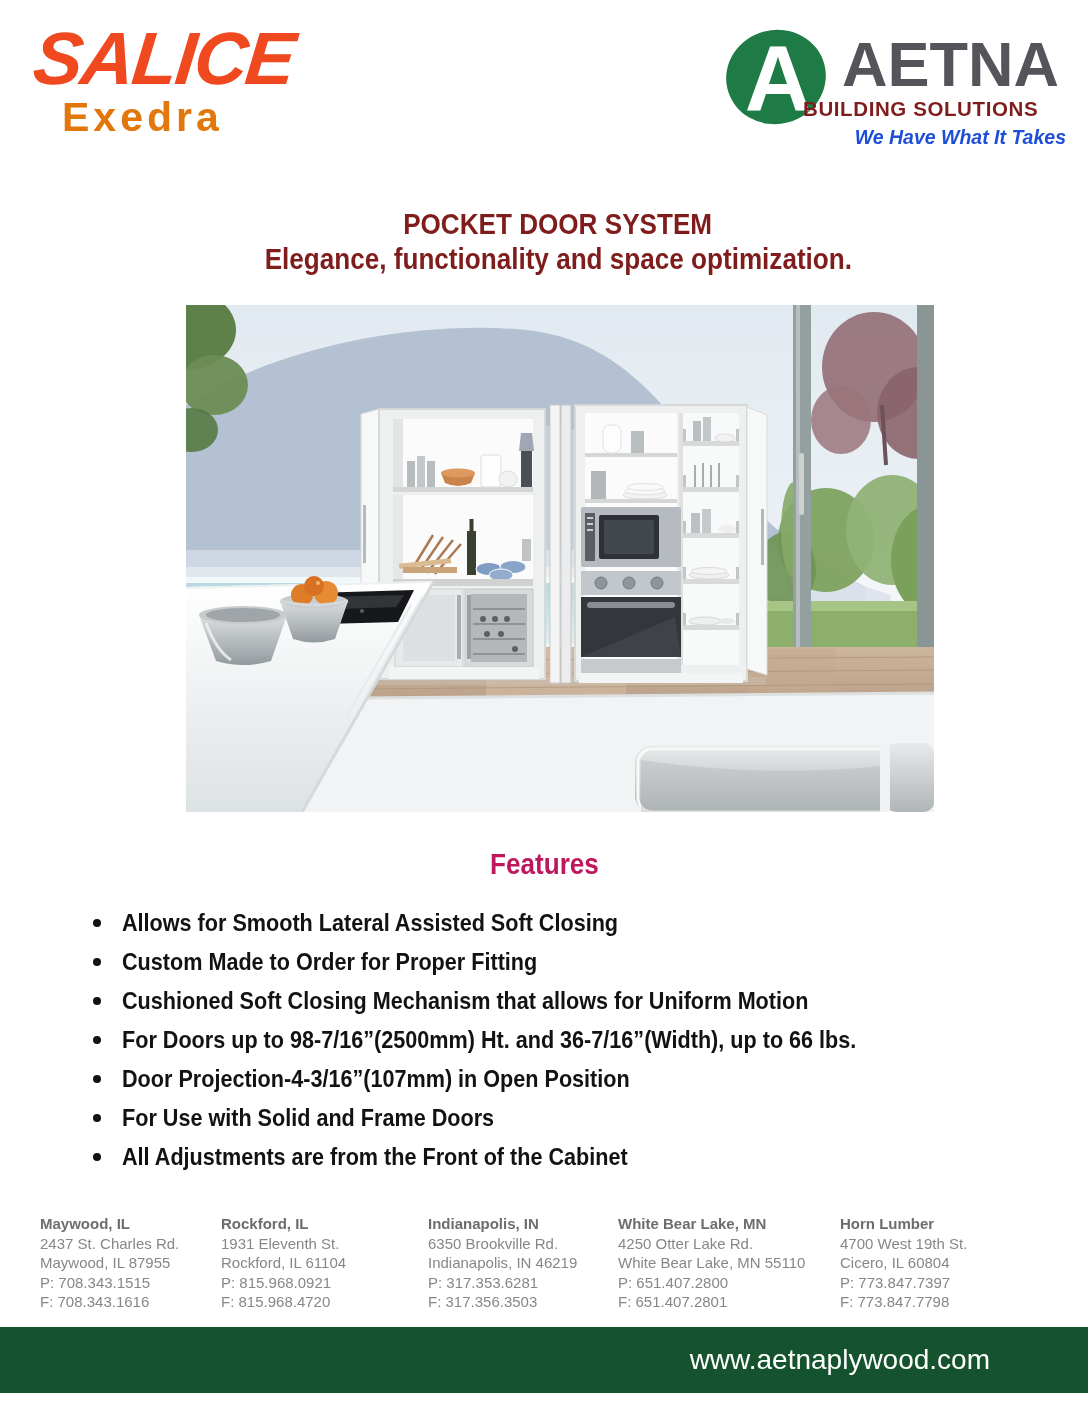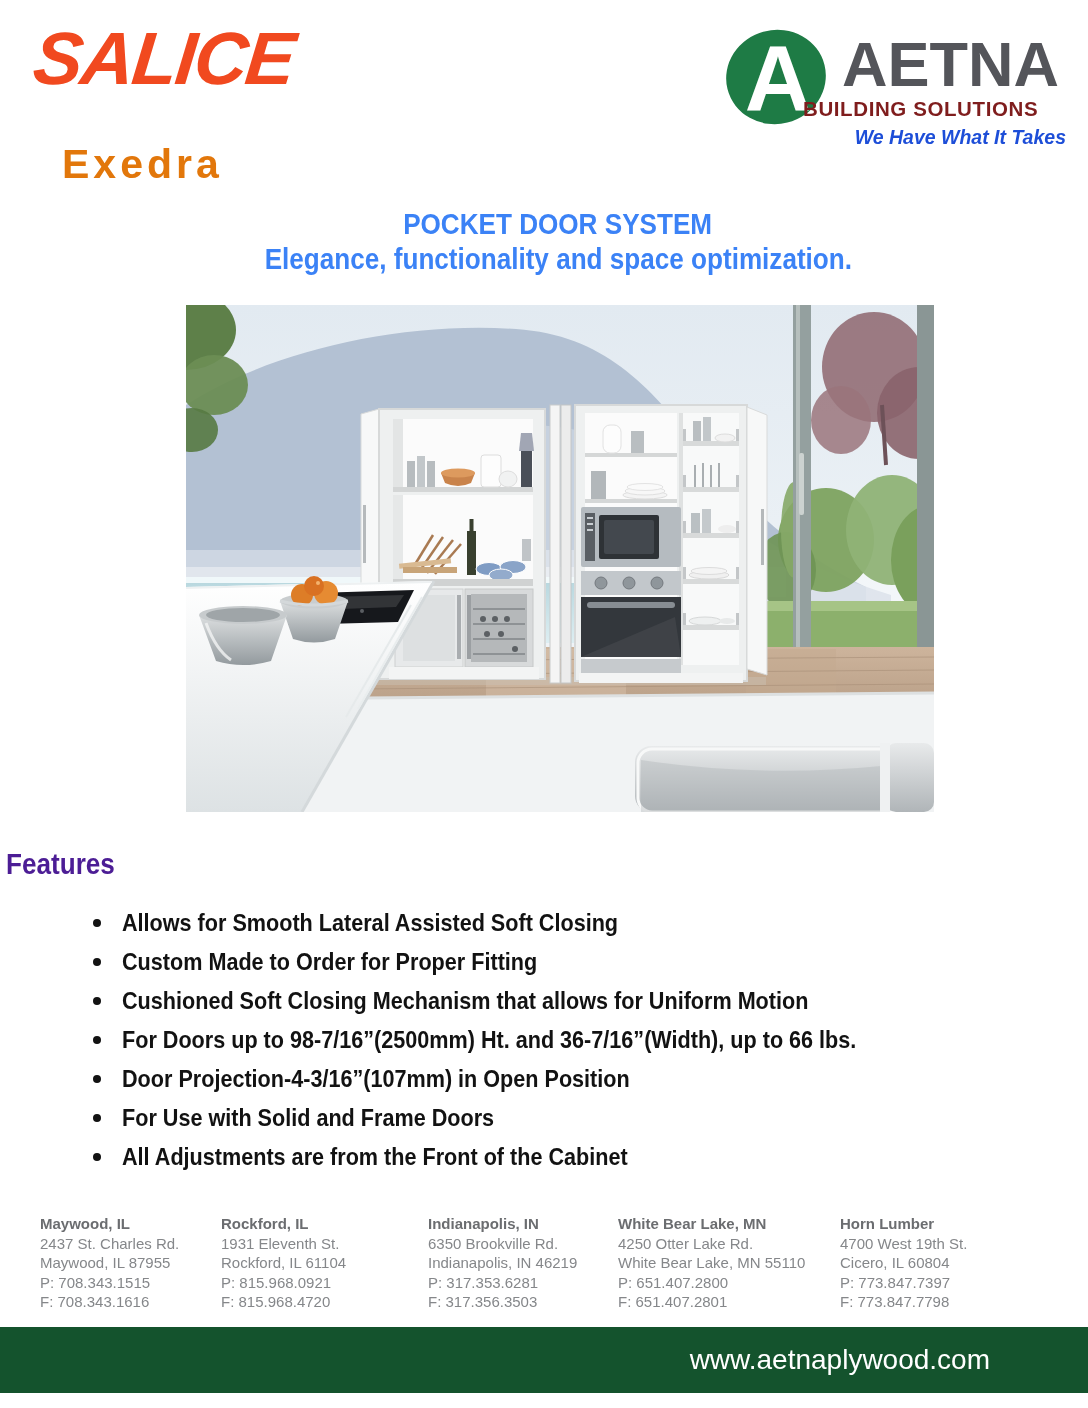--- a/index.html
+++ b/index.html
@@ -3,44 +3,44 @@
 <meta charset="utf-8">
 <style>
   html,body{margin:0;padding:0;background:#ffffff;}
   .page{position:relative;width:1088px;height:1408px;background:#ffffff;
         font-family:"Liberation Sans",sans-serif;overflow:hidden;}
 
   
   .salice{position:absolute;left:34px;top:16px;color:#F1491F;font-size:74px;
           font-weight:bold;font-style:italic;letter-spacing:-2px;transform:skewX(-6deg);}
   .exedra{position:absolute;left:62px;top:94px;color:#E2770B;font-size:41px;
-          font-weight:bold;letter-spacing:4px;margin-top:47px;}
+          font-weight:bold;letter-spacing:4px;}
   .aetna-mark{position:absolute;left:724px;top:24px;width:106px;height:104px;}
   .aetna-name{position:absolute;left:842px;top:28px;font-size:63px;font-weight:bold;
           color:#54555A;}
   .aetna-sub{position:absolute;left:803px;top:97px;font-size:20.5px;font-weight:bold;
           color:#7f1d1d;letter-spacing:0.6px;}
   .aetna-tag{position:absolute;left:838px;top:126px;width:228px;text-align:right;
           font-size:19.5px;font-weight:bold;font-style:italic;color:#1d4ed8;}
 
   
   .cond{display:inline-block;transform:scaleX(0.9);transform-origin:0 50%;white-space:nowrap;}
   .cond-c{display:inline-block;transform:scaleX(0.9);transform-origin:50% 50%;white-space:nowrap;}
 
   
   .title-wrap{position:absolute;left:30px;top:207px;width:1056px;text-align:center;
-          color:#3b82f6;font-weight:bold;}
+          color:#7f1d1d;font-weight:bold;}
   .title-wrap .line{font-size:29px;line-height:35px;}
 
   
   .hero{position:absolute;left:186px;top:305px;width:748px;height:507px;}
 
   
-  .features-heading{position:absolute;left:0;top:848px;width:1088px;
-          font-size:29px;font-weight:bold;color:#4c1d95;}
+  .features-heading{position:absolute;left:0;top:848px;width:1088px;text-align:center;
+          font-size:29px;font-weight:bold;color:#be185d;}
   .features-list{position:absolute;left:93px;top:903px;}
   .feature-item{display:flex;align-items:center;height:39px;}
   .bullet{width:8px;height:8px;border-radius:50%;background:#121212;margin-right:21px;flex:none;}
   .feature-text{font-size:24px;font-weight:bold;color:#121212;}
 
   
   .loc{position:absolute;top:1214px;font-size:15px;color:#85878A;
        line-height:19.5px;}
   .loc-name{font-weight:bold;color:#6B6D70;}
   .loc0{left:40px;width:210px;}

